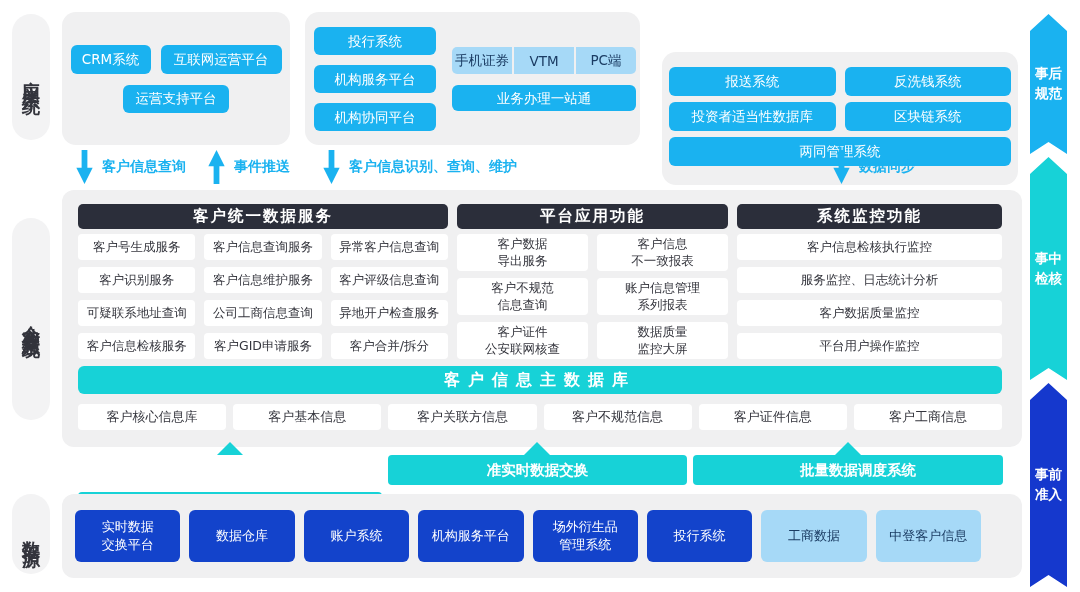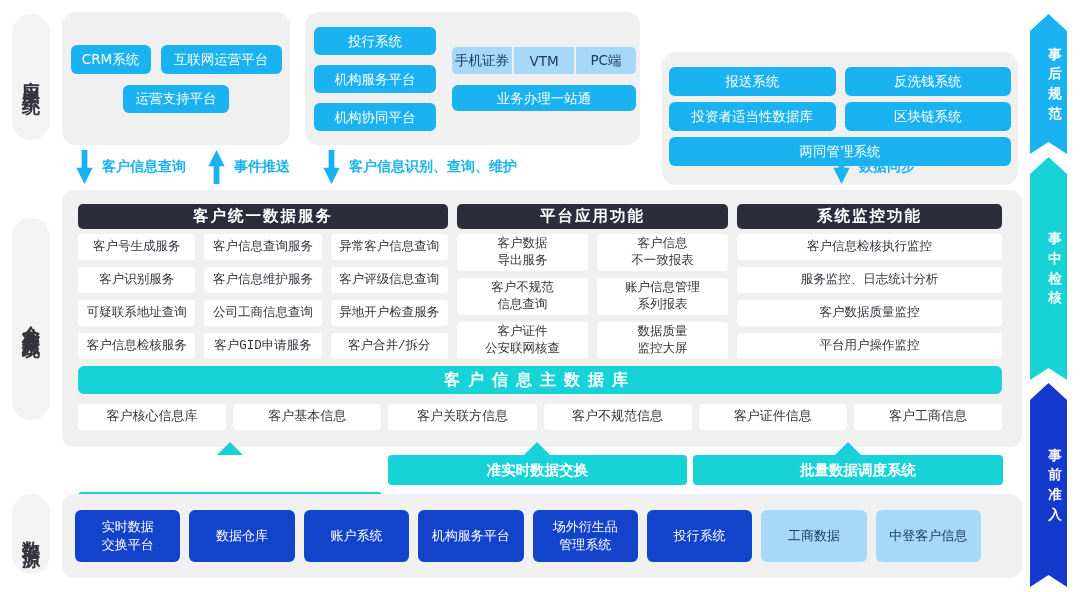--- a/index.html
+++ b/index.html
@@ -79,21 +79,21 @@
          clip-path:polygon(50% 0,100% 100%,0 100%); }
 
   
   .dsrow { position:absolute; left:13px; top:16px; width:906px; height:52px;
            display:flex; gap:9px; }
   .dsrow .darkbox { flex:1; }
 
   
   .banner { position:absolute; left:1030px; width:37px;
             display:flex; align-items:center; justify-content:center;
-            clip-path:polygon(50% 0,100% 17px,100% 100%,50% calc(100% - 12px),0 100%,0 17px);padding-left:13px; }
+            clip-path:polygon(50% 0,100% 17px,100% 100%,50% calc(100% - 12px),0 100%,0 17px); }
   .banner .btxt { width:30px; color:#ffffff; font-size:13.5px; font-weight:bold;
                   text-align:center; line-height:1.45; }
   .banner.b1 { top:14px;  height:140px; background:#1ab2f0; }
   .banner.b2 { top:157px; height:223px; background:#17d2d7; }
   .banner.b3 { top:383px; height:204px; background:#1538cd; }
 </style>
 </head>
 <body>
 
 <div class="canvas">
@@ -154,21 +154,21 @@
   </div>
   <div class="flow" style="left:323px;">
     <div class="arr"></div>
     <div class="label">客户信息识别、查询、维护</div>
   </div>
   <div class="flow" style="left:833px;">
     <div class="arr"></div>
     <div class="label">数据同步</div>
   </div>
 
-  <div class="panel" style="left:62px;top:190px;width:960px;height:257px;border-radius:12px;font-family:Liberation Mono, monospace;">
+  <div class="panel" style="left:62px;top:190px;width:960px;height:257px;border-radius:12px;">
 
     <div class="col" style="left:16px;width:370px;">
       <div class="colhead">客户统一数据服务</div>
       <div class="grid3">
         <div class="cell">客户号生成服务</div>
         <div class="cell">客户信息查询服务</div>
         <div class="cell">异常客户信息查询</div>
         <div class="cell">客户识别服务</div>
         <div class="cell">客户信息维护服务</div>
         <div class="cell">客户评级信息查询</div>

